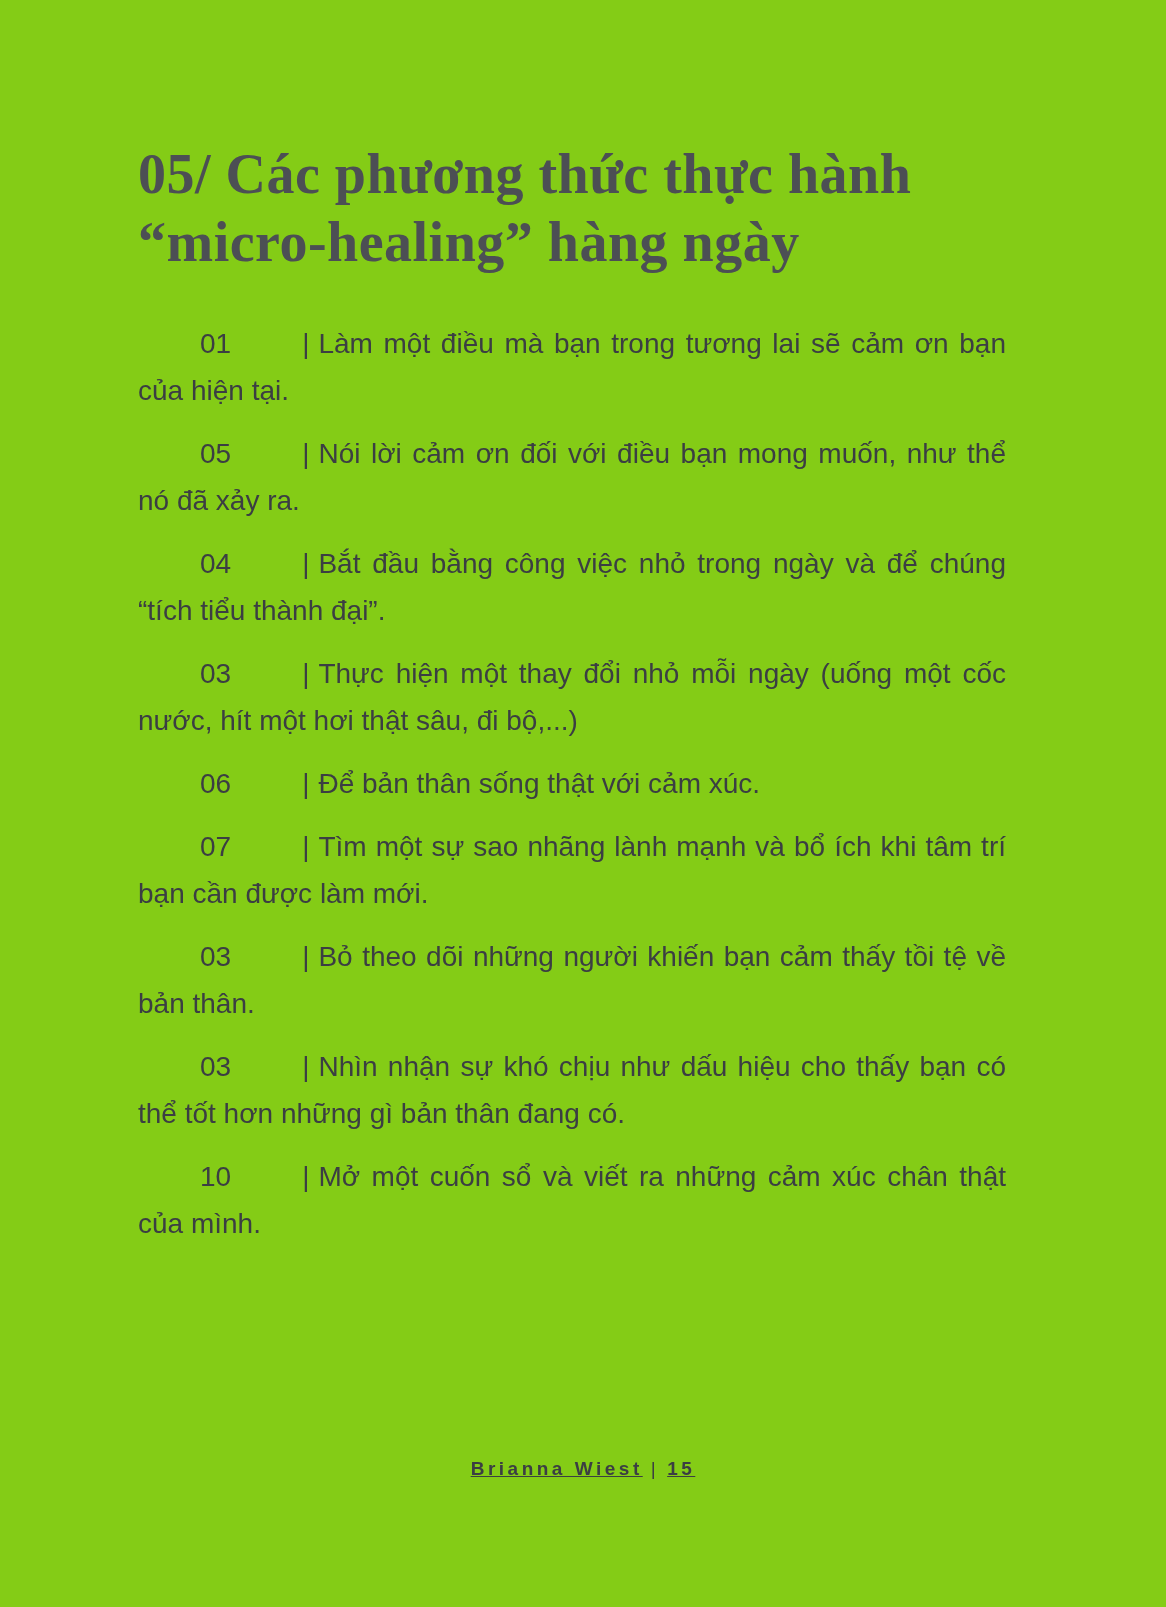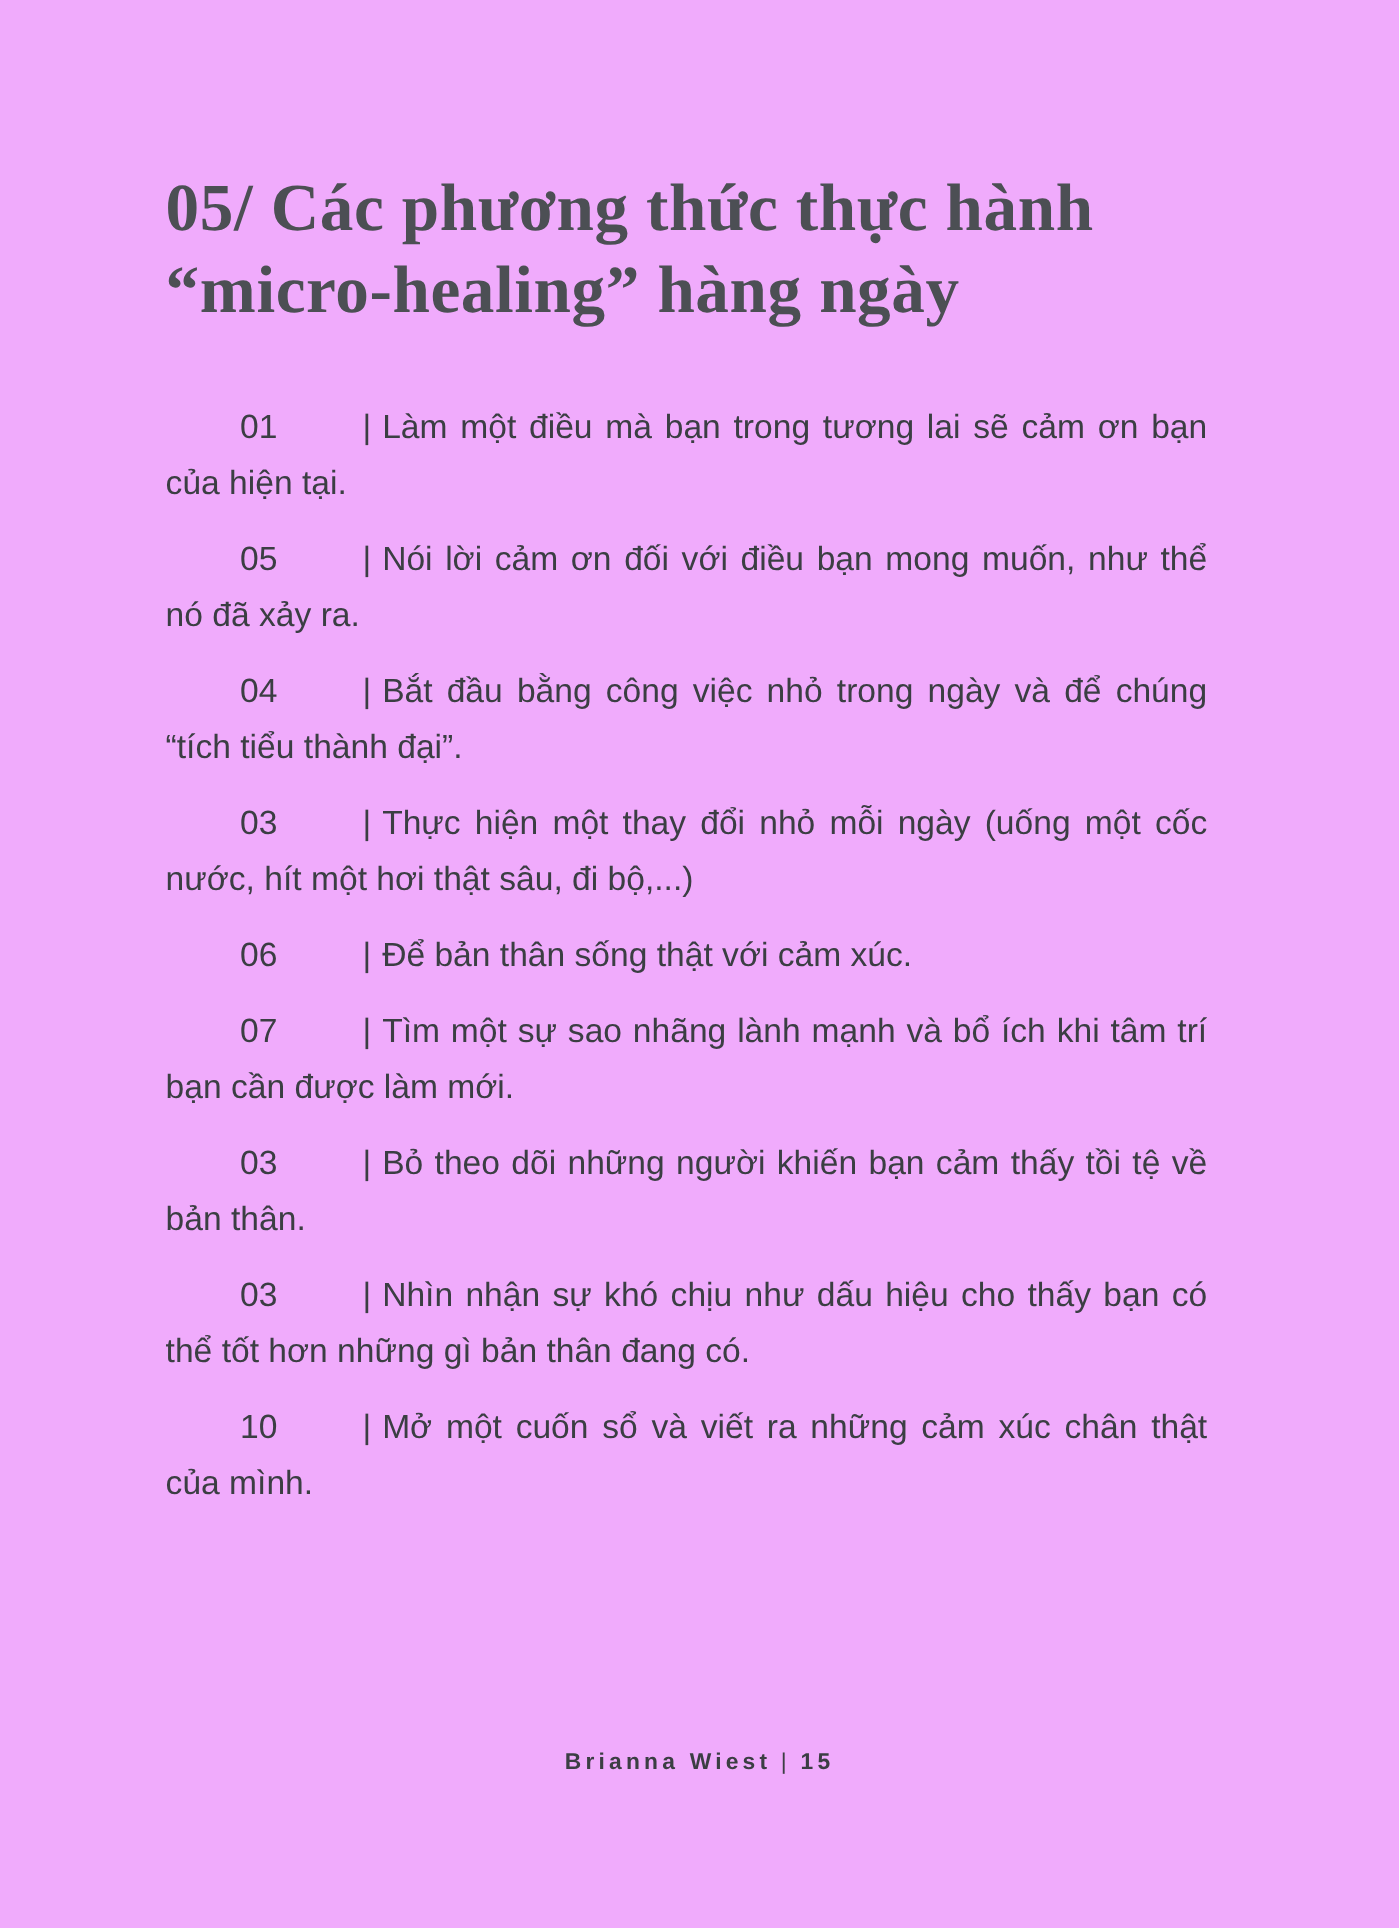--- a/index.html
+++ b/index.html
@@ -4,40 +4,40 @@
 <style>
   html, body {
     margin: 0;
     padding: 0;
     background: #ffffff;
   }
   .page {
     position: relative;
     width: 1166px;
     height: 1607px;
-    background: #f0abfc;
+    background: #84cc16;
     overflow: hidden;
     font-family: "Liberation Sans", sans-serif;
     color: #3b3e43;
     box-sizing: border-box;
   }
   .content {
     padding: 0 160px 0 138px;
   }
   .chapter-title {
     margin: 140px 0 0 0;
     font-family: "Liberation Serif", serif;
     font-weight: 700;
     font-size: 56px;
     line-height: 68px;
     color: #4c4f54;
     letter-spacing: 0.5px;
   }
   .practice-list {
-    margin-top: 56px;
+    margin-top: 44px;
   }
   .practice-item {
     margin: 0 0 16px 0;
     font-size: 28px;
     line-height: 47px;
     text-align: justify;
     text-indent: 62px;
     color: #3b3e43;
   }
   .item-number {
@@ -51,20 +51,21 @@
   .page-footer {
     position: absolute;
     top: 1458px;
     left: 0;
     width: 100%;
     text-align: center;
     font-size: 19px;
     font-weight: 700;
     letter-spacing: 3.5px;
     color: #3b3e43;
+    text-decoration: underline;
   }
   .footer-separator {
     display: inline-block;
     margin: 0 8px;
     font-weight: 400;
   }
 </style>
 </head>
 <body>
 

